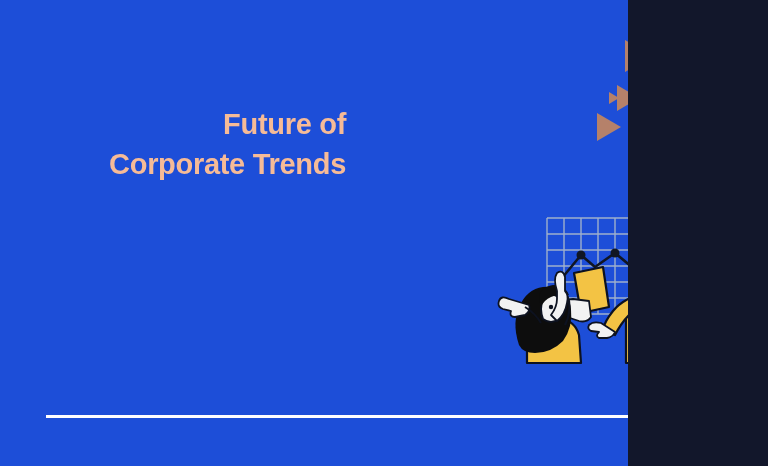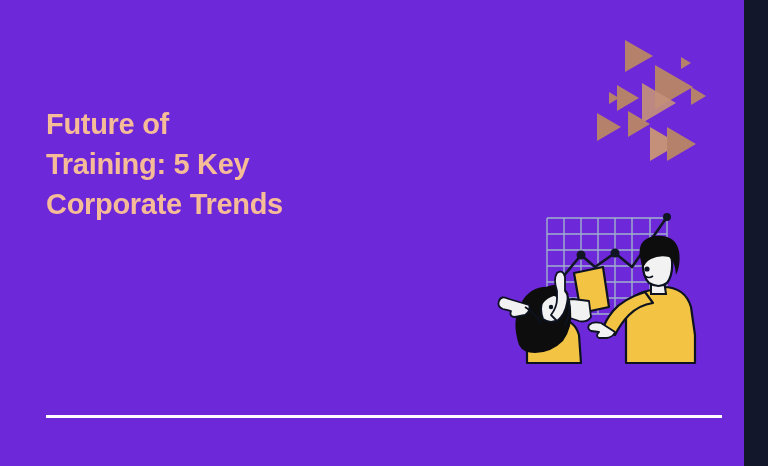--- a/index.html
+++ b/index.html
@@ -3,25 +3,26 @@
 <meta charset="utf-8">
 <title>Blog Header Banner</title>
 <style>
   html, body {
     margin: 0;
     padding: 0;
     background: #12172b;
   }
   .banner {
     position: relative;
-    width: 744px;
+    width: 628px;
     height: 466px;
-    background: #6d28d9;
+    background: #1d4ed8;
     overflow: hidden;
     font-family: "Liberation Sans", sans-serif;
+    text-align: right;
   }
 
   
   .title-block {
     position: absolute;
     left: 46px;
     top: 104px;
     width: 300px;
   }
   .title-line {
@@ -70,21 +71,20 @@
   }
   .illustration svg { display: block; }
 </style>
 </head>
 <body>
 
 <div class="banner">
 
   <div class="title-block">
     <div class="title-line">Future of</div>
-    <div class="title-line">Training: 5 Key</div>
     <div class="title-line">Corporate Trends</div>
   </div>
 
   <div class="triangles">
 
     <span class="tri" style="left:30px; top:5px; border-width:16px 0 16px 28px; border-left-color:#b5816a;"></span>
 
     <span class="tri" style="left:86px; top:22px; border-width:6px 0 6px 10px; border-left-color:#b5816a;"></span>
 
     <span class="tri" style="left:60px; top:30px; border-width:22px 0 22px 38px; border-left-color:#b5816a;"></span>

